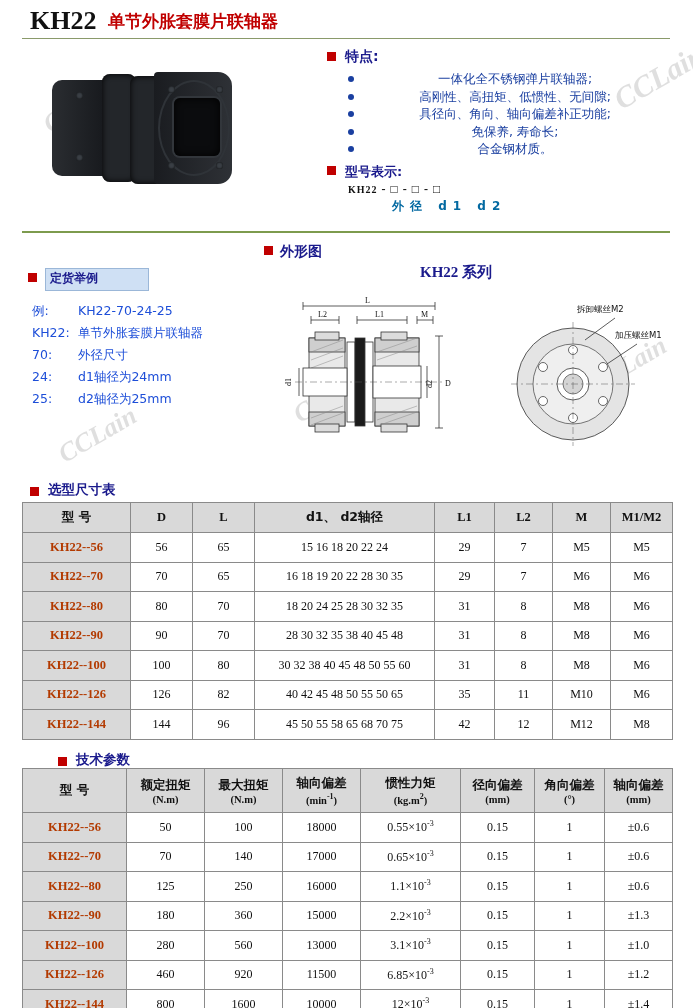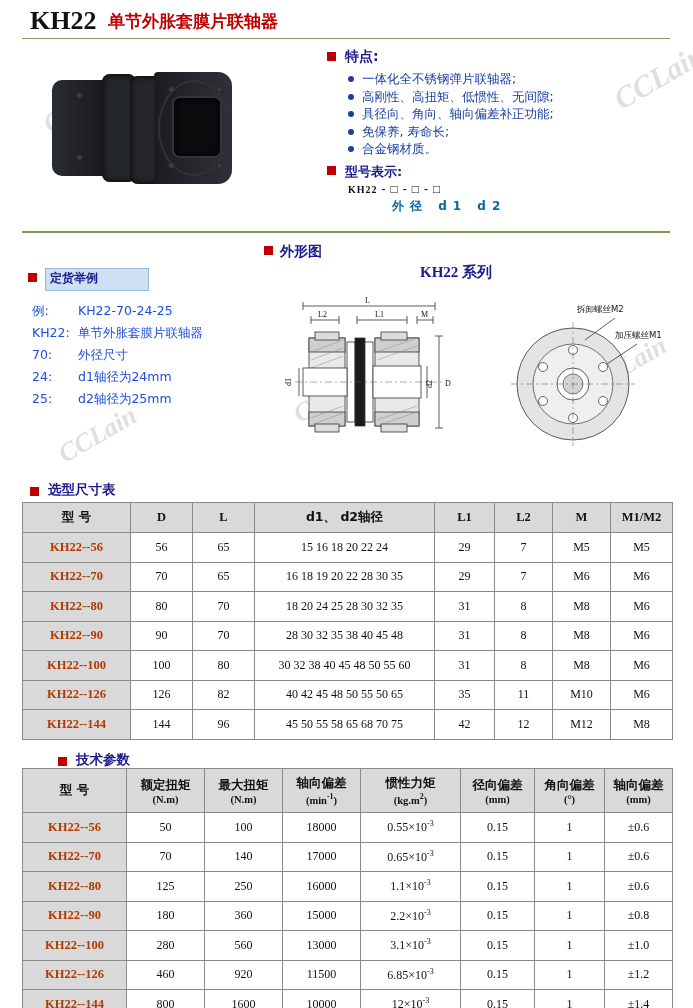--- a/index.html
+++ b/index.html
@@ -55,21 +55,21 @@
   }
   .bolt { position: absolute; width: 7px; height: 7px; border-radius: 50%; background: #3a3f45; box-shadow: inset 0 0 2px #000; }
   .ring { position:absolute; border-radius: 50%; border: 2px solid #2f3338; }
 
   
   .feat-marker { position: absolute; width: 9px; height: 9px; background: #c00000; }
   .feat-title {
     position: absolute; left: 345px; top: 48px;
     font-family: "DejaVu Sans", sans-serif; font-size: 14px; font-weight: bold; color: #1a1a8c;
   }
-  .feat-list { position: absolute; left: 348px; top: 70px; width: 320px; }
+  .feat-list { position: absolute; left: 348px; top: 70px; width: 320px; text-align: center; }
   .feat-item {
     font-family: "DejaVu Sans", sans-serif; font-size: 12.5px; color: #1a3fa0;
     line-height: 17.5px; position: relative; padding-left: 14px;
   }
   .feat-item:before {
     content: ""; position: absolute; left: 0; top: 6px;
     width: 6px; height: 6px; border-radius: 50%; background: #1a3fa0;
   }
   .model-title {
     position: absolute; left: 345px; top: 163px;
@@ -497,21 +497,21 @@
         <td>±0.6</td>
       </tr>
       <tr>
         <td class="model">KH22--90</td>
         <td>180</td>
         <td>360</td>
         <td>15000</td>
         <td>2.2×10<span class="sup">-3</span></td>
         <td>0.15</td>
         <td>1</td>
-        <td>±0.8</td>
+        <td>±1.3</td>
       </tr>
       <tr>
         <td class="model">KH22--100</td>
         <td>280</td>
         <td>560</td>
         <td>13000</td>
         <td>3.1×10<span class="sup">-3</span></td>
         <td>0.15</td>
         <td>1</td>
         <td>±1.0</td>

